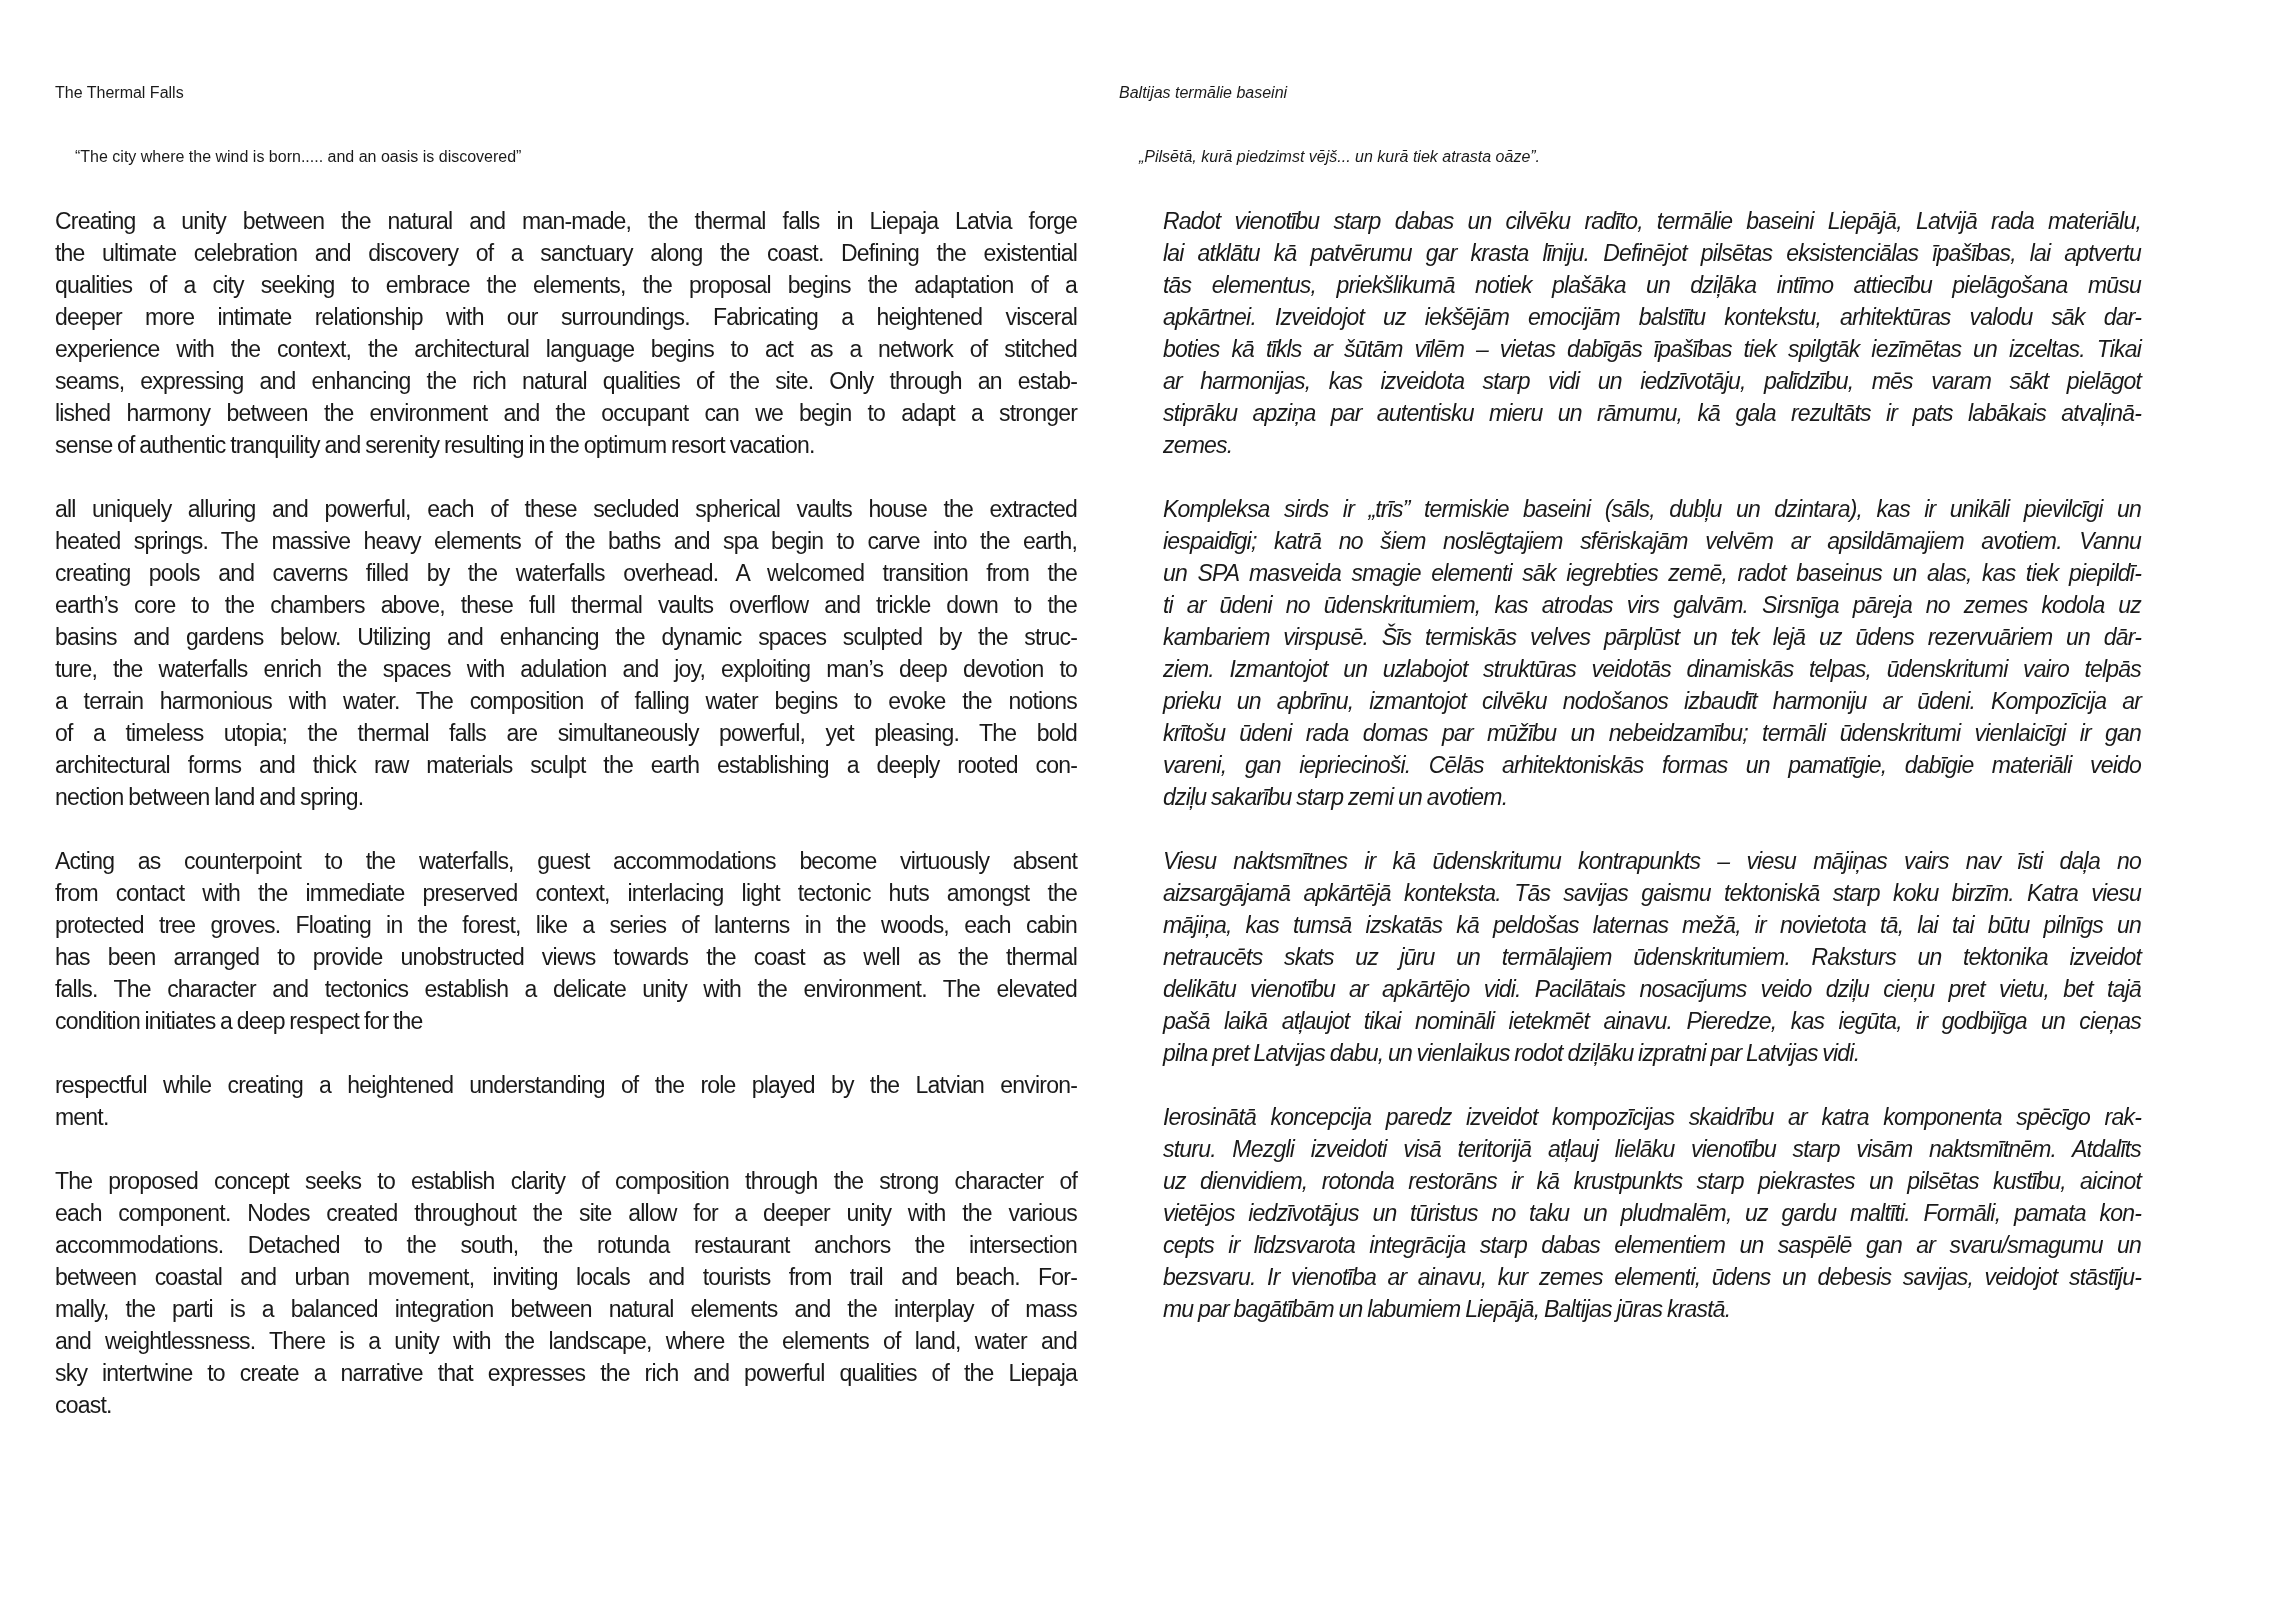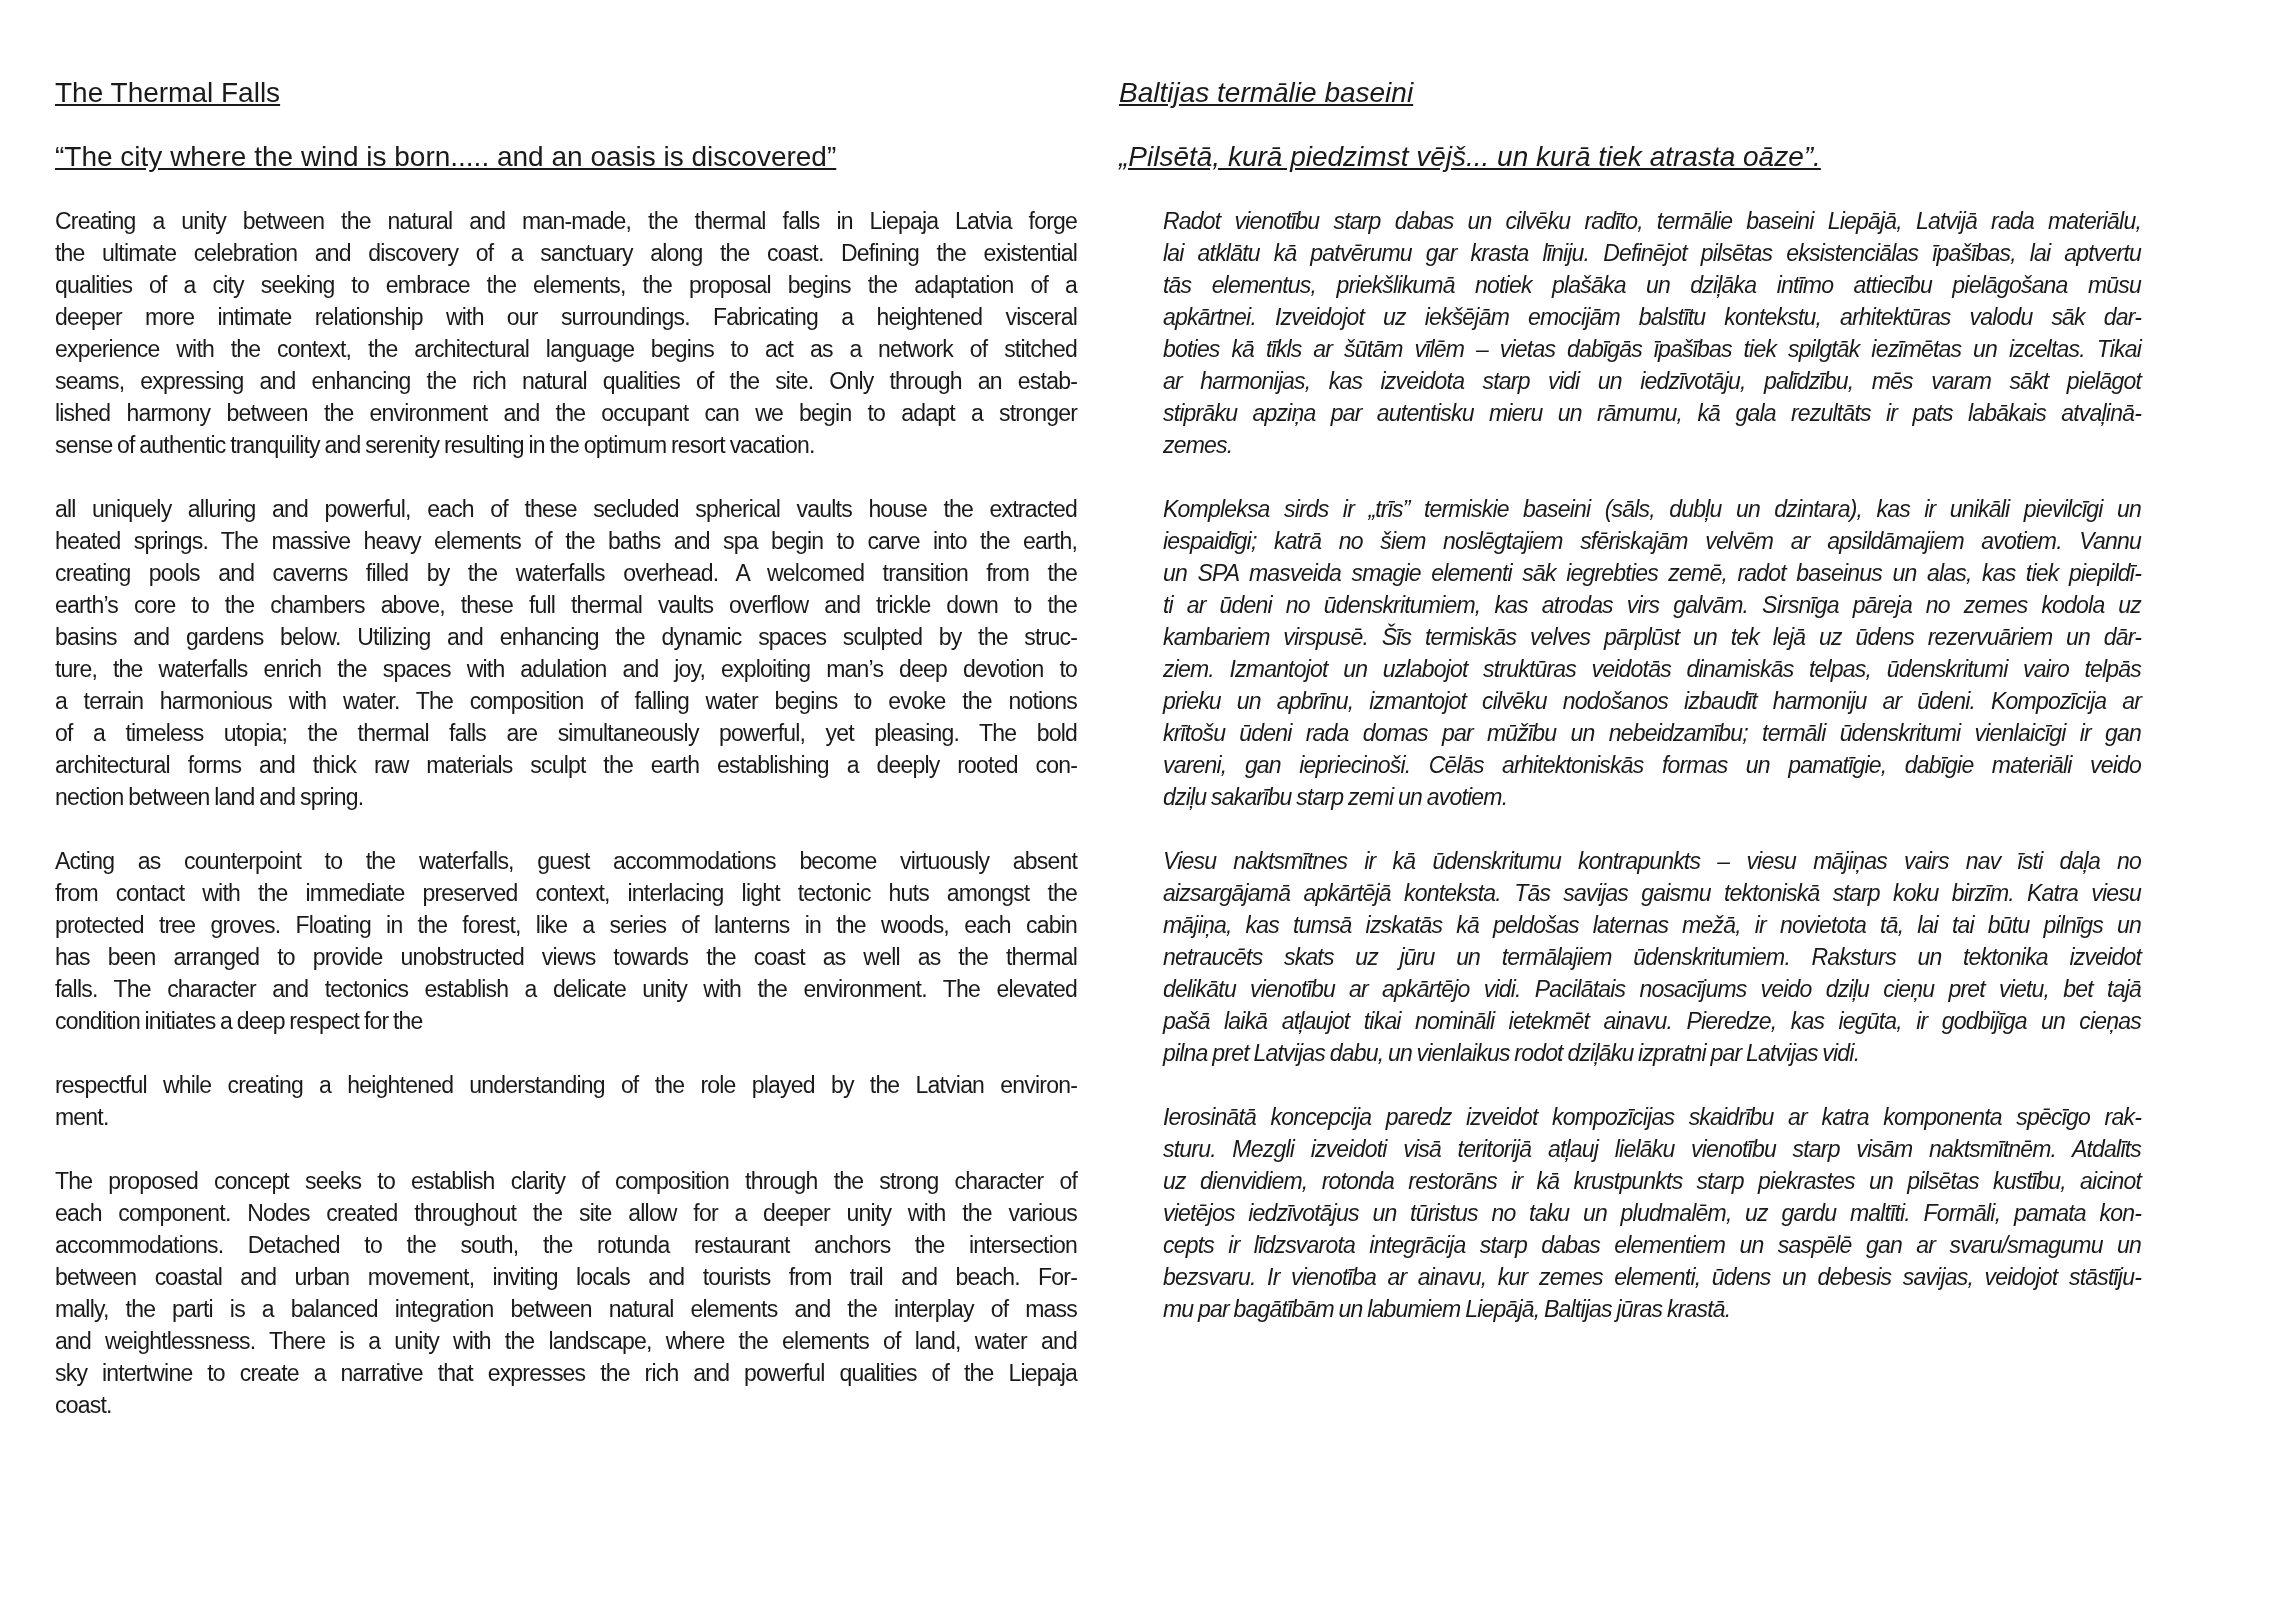--- a/index.html
+++ b/index.html
@@ -17,23 +17,23 @@
     }
     .column {
       position: absolute;
       top: 77px;
       width: 1022px;
       font-size: 23px;
       line-height: 32px;
     }
     .col-left { left: 55px; }
     .col-right { left: 1119px; font-style: italic; }
-    .title, .quote { margin: 0; padding: 0; font-weight: normal; font-size: 28px; line-height: 32px; text-decoration: underline; }
+    .title, .quote { margin: 0; padding: 0; font-weight: normal; font-size: 16px; line-height: 32px; }
     .title { margin-bottom: 32px; }
-    .quote { margin-bottom: 32px; }
+    .quote { margin-bottom: 32px; margin-left: 20px; }
     .para { margin: 0 0 32px 0; padding: 0; }
     .line {
       display: block;
       height: 32px;
       white-space: nowrap;
       text-align: justify;
       text-align-last: justify;
       letter-spacing: -0.5px;
       word-spacing: -0.9px;
     }

